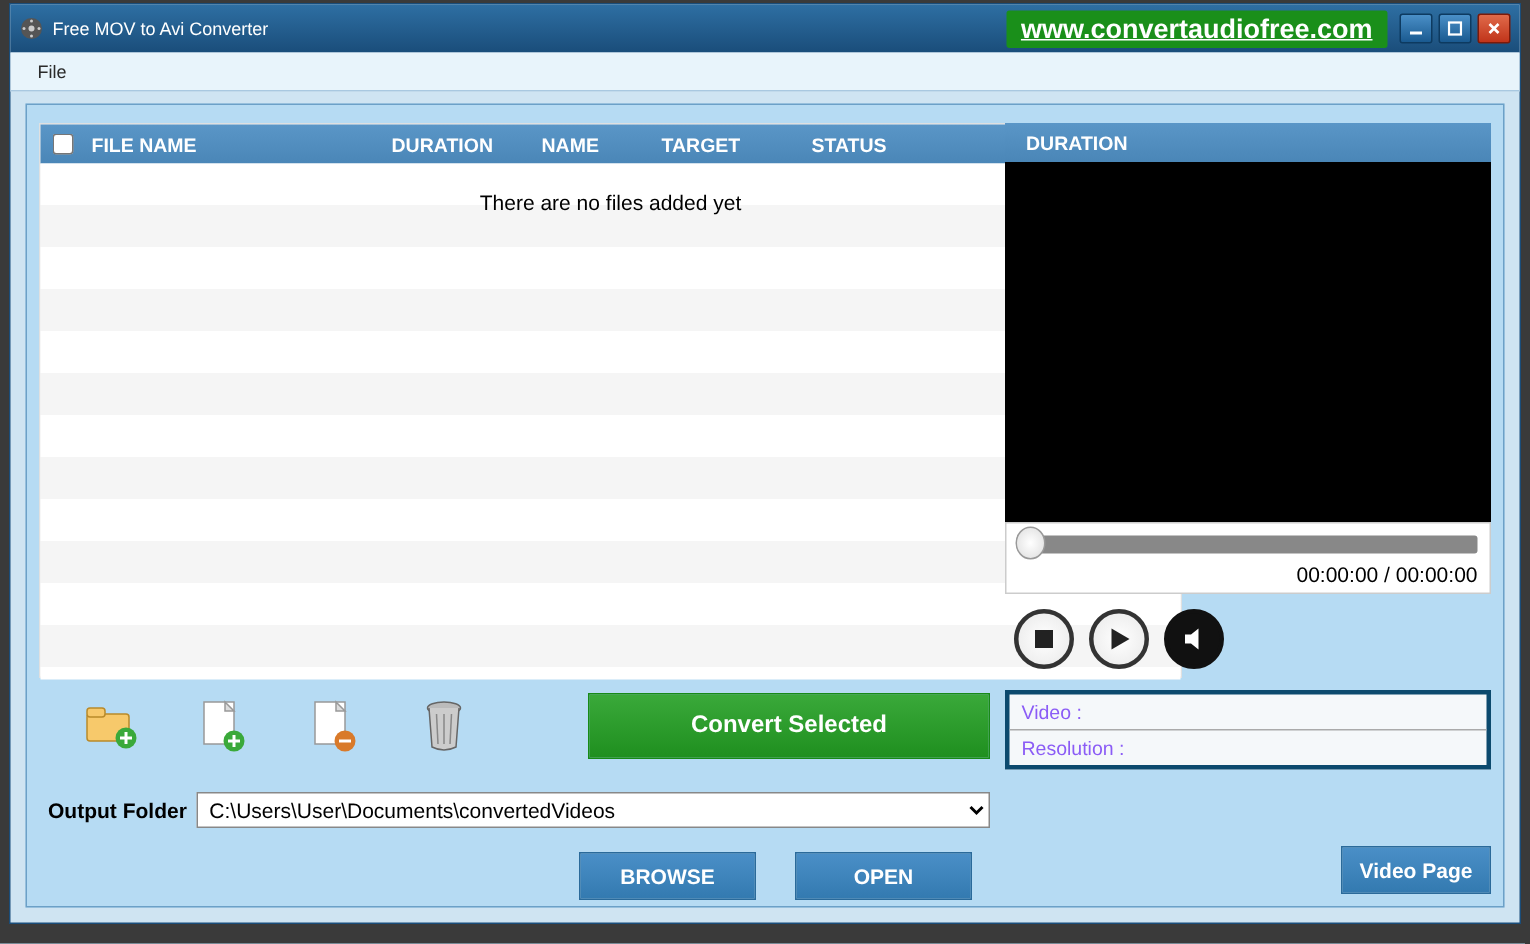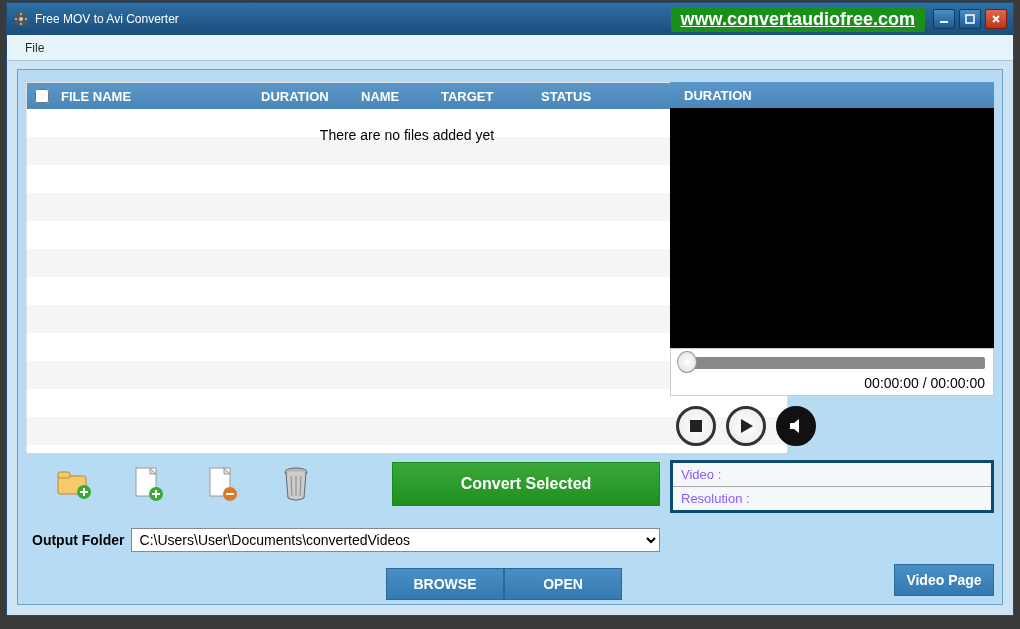--- a/index.html
+++ b/index.html
@@ -28,21 +28,21 @@
 .th-target { width: 100px; }
 .th-status { width: 100px; }
 .tbody { position: relative; height: 344px; background: repeating-linear-gradient(#ffffff 0, #ffffff 28px, #f5f5f5 28px, #f5f5f5 56px); }
 .empty-msg { position: absolute; top: 18px; left: 0; right: 0; text-align: center; font-size: 14px; color: #000; }
 .toolbar { margin-top: 10px; display: flex; align-items: center; gap: 34px; padding-left: 28px; }
 .tool-btn { width: 40px; height: 40px; display: flex; align-items: center; justify-content: center; cursor: pointer; }
 .convert-btn { margin-left: auto; width: 268px; height: 44px; background: linear-gradient(#3aa93a,#1f8f1f); border: 1px solid #178a17; color: #fff; font-size: 16px; font-weight: bold; display: flex; align-items: center; justify-content: center; cursor: pointer; }
 .output-row { margin-top: 22px; display: flex; align-items: center; font-size: 14px; font-weight: bold; color: #000; padding-left: 6px; }
 .output-row label { margin-right: 6px; }
 .output-select { flex: 1; height: 24px; font-size: 14px; padding: 0 4px; border: 1px solid #888; background: #fff; }
-.btn-row { margin-top: 16px; display: flex; padding-left: 360px; }
+.btn-row { margin-top: 16px; display: flex; gap: 26px; padding-left: 360px; }
 .flat-btn { width: 118px; height: 32px; background: linear-gradient(#4a8fc7,#337ab0); border: 1px solid #2a6a9a; color: #fff; font-size: 14px; font-weight: bold; display: flex; align-items: center; justify-content: center; cursor: pointer; }
 .flat-btn.home { width: 100px; }
 .right-pane { position: absolute; right: 8px; top: 12px; width: 324px; }
 .preview-header { background: linear-gradient(#5a96c7,#4a86b7); height: 26px; color: #fff; font-size: 13px; font-weight: bold; display: flex; align-items: center; padding-left: 14px; }
 .preview-video { width: 324px; height: 240px; background: #000; }
 .slider-box { background: #fff; border: 1px solid #ccc; padding: 8px 8px 4px 8px; }
 .slider-track { position: relative; height: 12px; background: #888; border-radius: 2px; }
 .slider-thumb { position: absolute; left: -2px; top: -6px; width: 20px; height: 22px; background: radial-gradient(#fff,#ddd); border: 1px solid #999; border-radius: 50%; cursor: pointer; }
 .time-row { text-align: right; font-size: 14px; color: #000; padding-top: 6px; }
 .controls { display: flex; gap: 10px; padding: 10px 6px; }

